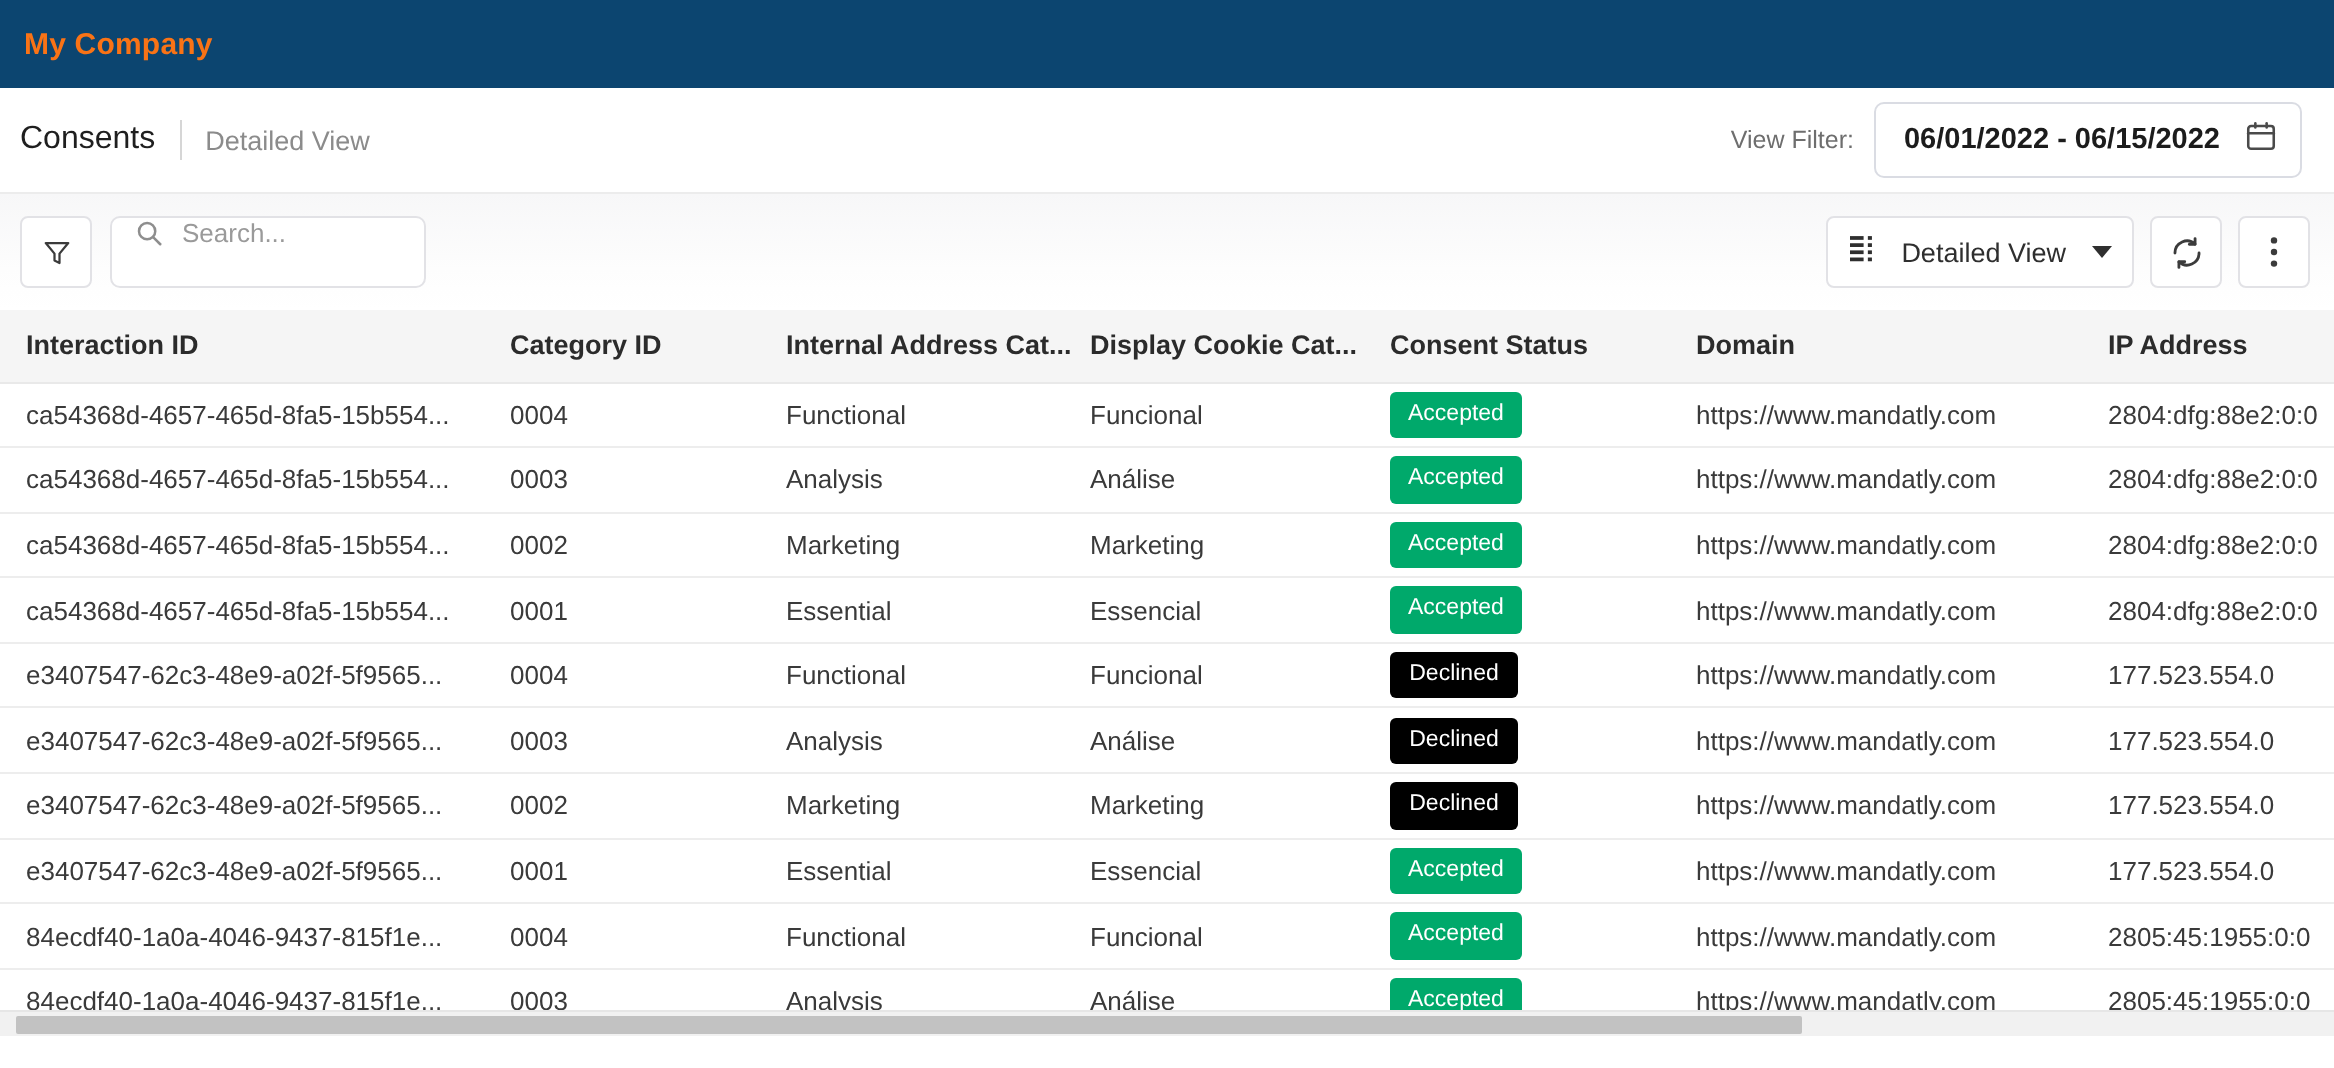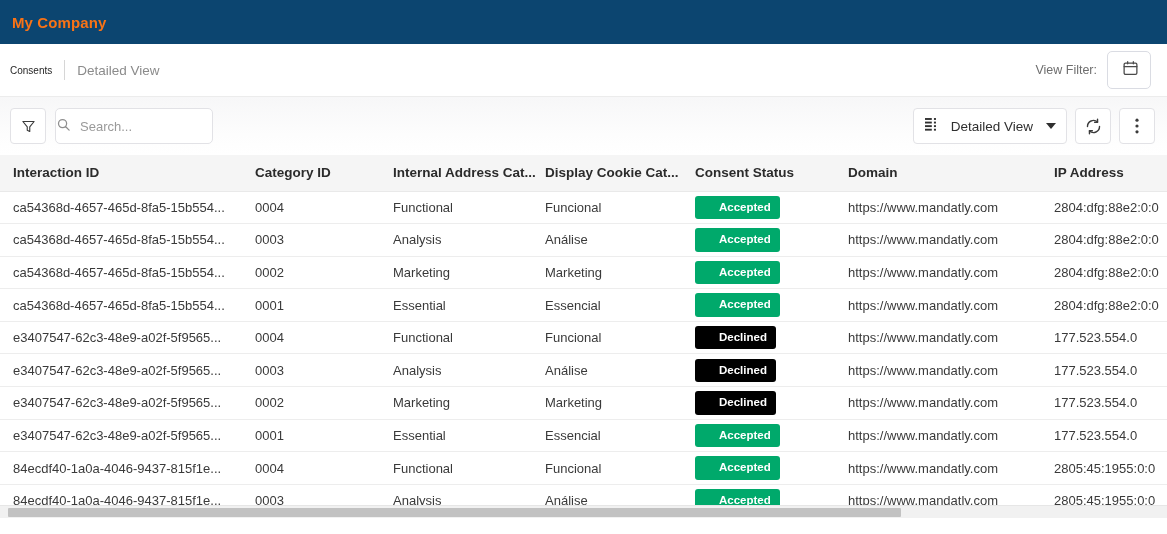--- a/index.html
+++ b/index.html
@@ -86,21 +86,21 @@
     display: flex;
     align-items: center;
     padding: 0 16px 0 10px;
   }
   .crumbs {
     display: flex;
     align-items: center;
     gap: 12px;
   }
   .crumb-main {
-    font-size: 10px;
+    font-size: 16px;
     color: #1f1f1f;
     font-weight: 500;
   }
   .crumb-sep {
     width: 1px;
     height: 20px;
     background: #d6d6d6;
   }
   .crumb-sub {
     font-size: 13.5px;
@@ -155,22 +155,22 @@
     flex: 0 0 auto;
   }
   .search-wrap {
     margin-left: 9px;
     width: 158px;
     height: 36px;
     border: 1px solid #e2e2e6;
     border-radius: 5px;
     background: #fff;
     display: flex;
-    align-items: center;
-    padding: 0 0;
+    align-items: flex-start;
+    padding: 0 11px;
     gap: 9px;
   }
   .search-wrap input {
     border: none;
     outline: none;
     font-size: 13px;
     font-family: "Liberation Sans", sans-serif;
     color: #444;
     width: 100%;
     background: transparent;
@@ -246,23 +246,23 @@
   .c6 { width: 245px; }
   .c0, thead .c0 { padding-left: 13px; }
   .c5, thead .c5 { padding-left: 3px; }
   .c6, thead .c6 { padding-left: 9px; }
 
   .badge {
     display: inline-block;
     border-radius: 3px;
     color: #fff;
     font-size: 11.5px;
-    font-weight: bold;
+    font-weight: normal;
     line-height: 1;
-    padding: 6px 9px 6px 24px;
+    padding: 6px 9px 6px 9px;
     min-width: 64px;
     text-align: center;
   }
   .badge.accepted { background: #00a96b; }
   .badge.declined { background: #000000; }
 
   
   .hscroll {
     position: absolute;
     left: 0;
@@ -293,20 +293,21 @@
 <div class="titlerow">
   <div class="crumbs">
     <span class="crumb-main">Consents</span>
     <span class="crumb-sep"></span>
     <span class="crumb-sub">Detailed View</span>
   </div>
   <div class="titlerow-spacer"></div>
   <div class="datefilter">
     <span class="datefilter-label">View Filter:</span>
     <div class="datefilter-box">
+      <span class="datefilter-value">06/01/2022 - 06/15/2022</span>
       <span>
         <svg width="17" height="18" viewBox="0 0 24 24" fill="none" stroke="#4a4a4a" stroke-width="1.8" stroke-linecap="round" stroke-linejoin="round">
           <rect x="3" y="5" width="18" height="16" rx="2"></rect>
           <line x1="3" y1="10" x2="21" y2="10"></line>
           <line x1="8" y1="3" x2="8" y2="6"></line>
           <line x1="16" y1="3" x2="16" y2="6"></line>
         </svg>
       </span>
     </div>
   </div>

